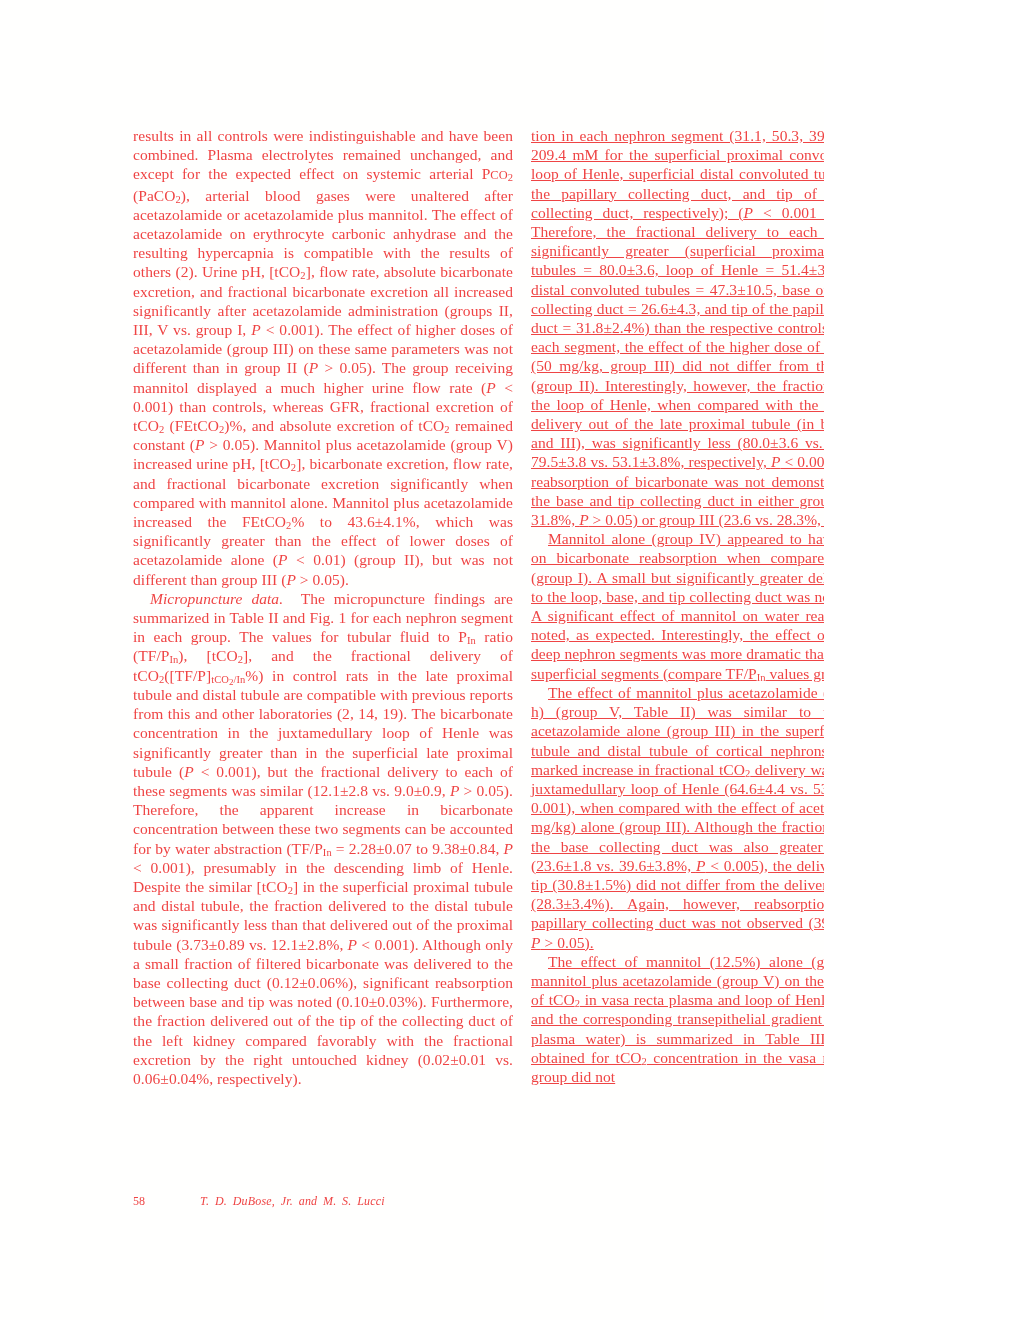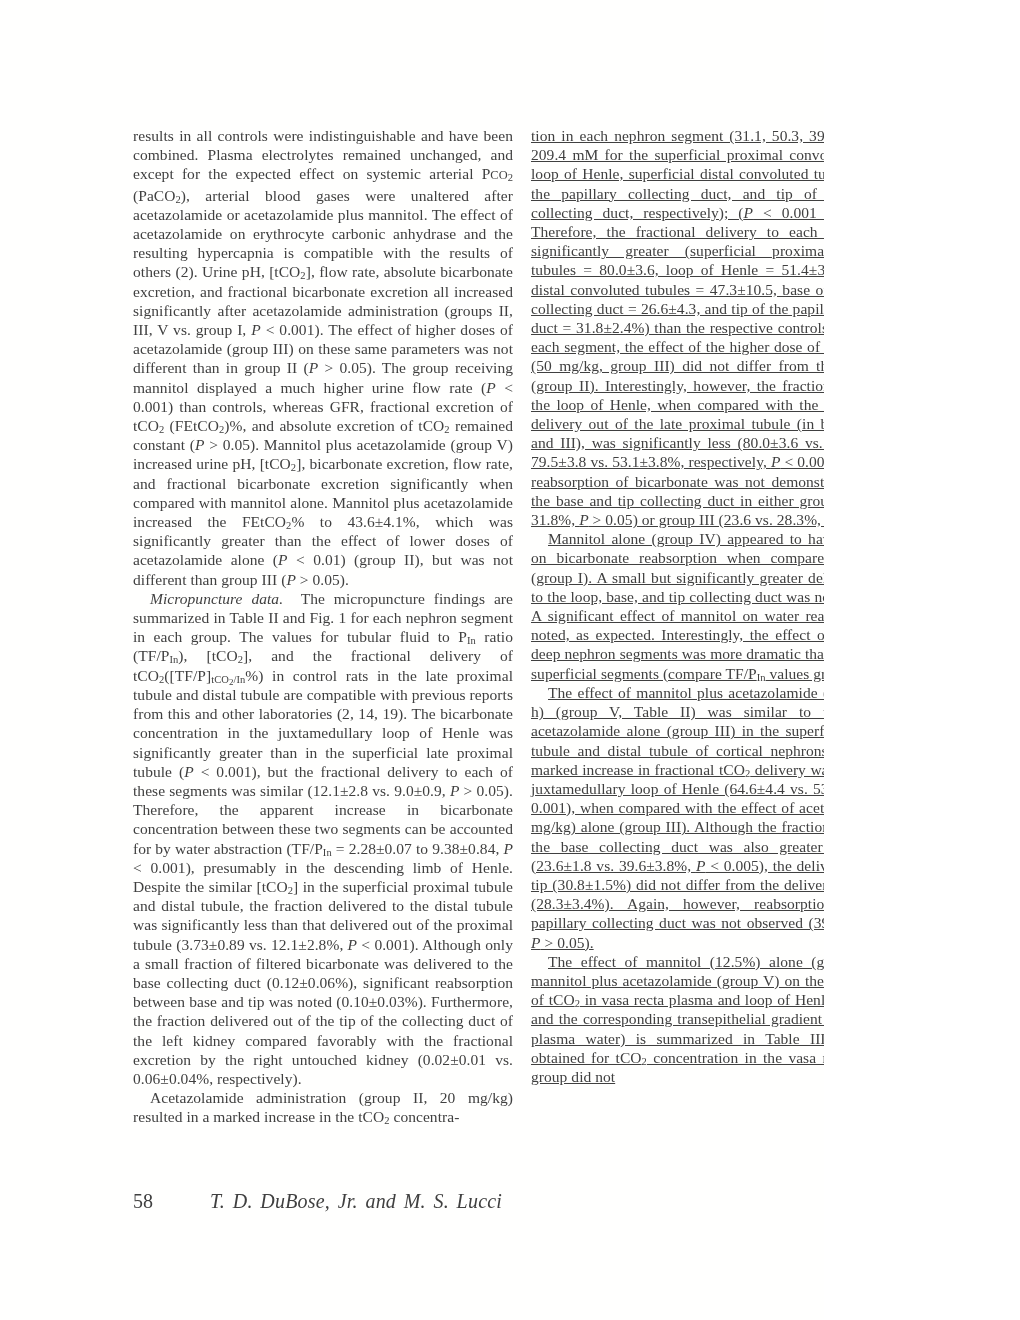--- a/index.html
+++ b/index.html
@@ -5,21 +5,21 @@
   html, body {
     margin: 0;
     padding: 0;
     background: #ffffff;
   }
   .page {
     position: relative;
     width: 824px;
     height: 1320px;
     background: #fffffe;
-    color: #404040;
+    color: #ef4444;
     font-family: "Liberation Serif", "DejaVu Serif", serif;
     overflow: hidden;
   }
   .columns {
     position: absolute;
     left: 133px;
     top: 126px;
     display: flex;
     gap: 18px;
   }
@@ -38,21 +38,21 @@
     line-height: 0;
     vertical-align: -0.22em;
   }
   sub sub { font-size: 85%; }
   small { font-size: 80%; }
   .page-footer {
     position: absolute;
     left: 133px;
     top: 1191px;
     width: 780px;
-    font-size: 20px;
+    font-size: 12px;
     line-height: 20px;
     white-space: nowrap;
   }
   .page-number {
     display: inline-block;
   }
   .running-authors {
     font-style: italic;
     margin-left: 52px;
     word-spacing: 2.5px;
@@ -62,21 +62,20 @@
 </head>
 <body>
 
 <div class="page">
 
   <main class="columns">
 
     <section class="col col-left">
       <p class="para">results in all controls were indistinguishable and have been combined. Plasma electrolytes remained unchanged, and except for the expected effect on systemic arterial P<small>CO</small><sub>2</sub> (PaCO<sub>2</sub>), arterial blood gases were unaltered after acetazolamide or acetazolamide plus mannitol. The effect of acetazolamide on erythrocyte carbonic anhydrase and the resulting hypercapnia is compatible with the results of others (2). Urine pH, [tCO<sub>2</sub>], flow rate, absolute bicarbonate excretion, and fractional bicarbonate excretion all increased significantly after acetazolamide administration (groups II, III, V vs. group I, <i>P</i> &lt; 0.001). The effect of higher doses of acetazolamide (group III) on these same parameters was not different than in group II (<i>P</i> &gt; 0.05). The group receiving mannitol displayed a much higher urine flow rate (<i>P</i> &lt; 0.001) than controls, whereas GFR, fractional excretion of tCO<sub>2</sub> (FEtCO<sub>2</sub>)%, and absolute excretion of tCO<sub>2</sub> remained constant (<i>P</i> &gt; 0.05). Mannitol plus acetazolamide (group V) increased urine pH, [tCO<sub>2</sub>], bicarbonate excretion, flow rate, and fractional bicarbonate excretion significantly when compared with mannitol alone. Mannitol plus acetazolamide increased the FEtCO<sub>2</sub>% to 43.6±4.1%, which was significantly greater than the effect of lower doses of acetazolamide alone (<i>P</i> &lt; 0.01) (group II), but was not different than group III (<i>P</i> &gt; 0.05).</p>
       <p class="para indent"><i>Micropuncture data.</i>&nbsp; The micropuncture findings are summarized in Table II and Fig. 1 for each nephron segment in each group. The values for tubular fluid to P<sub>In</sub> ratio (TF/P<sub>In</sub>), [tCO<sub>2</sub>], and the fractional delivery of tCO<sub>2</sub>([TF/P]<sub>tCO<sub>2</sub>/In</sub>%) in control rats in the late proximal tubule and distal tubule are compatible with previous reports from this and other laboratories (2, 14, 19). The bicarbonate concentration in the juxtamedullary loop of Henle was significantly greater than in the superficial late proximal tubule (<i>P</i> &lt; 0.001), but the fractional delivery to each of these segments was similar (12.1±2.8 vs. 9.0±0.9, <i>P</i> &gt; 0.05). Therefore, the apparent increase in bicarbonate concentration between these two segments can be accounted for by water abstraction (TF/P<sub>In</sub> = 2.28±0.07 to 9.38±0.84, <i>P</i> &lt; 0.001), presumably in the descending limb of Henle. Despite the similar [tCO<sub>2</sub>] in the superficial proximal tubule and distal tubule, the fraction delivered to the distal tubule was significantly less than that delivered out of the proximal tubule (3.73±0.89 vs. 12.1±2.8%, <i>P</i> &lt; 0.001). Although only a small fraction of filtered bicarbonate was delivered to the base collecting duct (0.12±0.06%), significant reabsorption between base and tip was noted (0.10±0.03%). Furthermore, the fraction delivered out of the tip of the collecting duct of the left kidney compared favorably with the fractional excretion by the right untouched kidney (0.02±0.01 vs. 0.06±0.04%, respectively).</p>
-      <p class="para indent">Acetazolamide administration (group II, 20 mg/kg) resulted in a marked increase in the tCO<sub>2</sub> concentra-</p>
     </section>
 
     <section class="col col-right">
       <p class="para">tion in each nephron segment (31.1, 50.3, 39.5, 178.3, and 209.4 mM for the superficial proximal convoluted tubules, loop of Henle, superficial distal convoluted tubules, base of the papillary collecting duct, and tip of the papillary collecting duct, respectively); (<i>P</i> &lt; 0.001 vs. controls). Therefore, the fractional delivery to each segment was significantly greater (superficial proximal convoluted tubules = 80.0±3.6, loop of Henle = 51.4±3.5, superficial distal convoluted tubules = 47.3±10.5, base of the papillary collecting duct = 26.6±4.3, and tip of the papillary collecting duct = 31.8±2.4%) than the respective controls. However, in each segment, the effect of the higher dose of acetazolamide (50 mg/kg, group III) did not differ from the lower dose (group II). Interestingly, however, the fraction delivered to the loop of Henle, when compared with the corresponding delivery out of the late proximal tubule (in both groups II and III), was significantly less (80.0±3.6 vs. 51.4±3.5 and 79.5±3.8 vs. 53.1±3.8%, respectively, <i>P</i> &lt; 0.001). Significant reabsorption of bicarbonate was not demonstrated between the base and tip collecting duct in either group II (26.6 vs. 31.8%, <i>P</i> &gt; 0.05) or group III (23.6 vs. 28.3%, <i>P</i> &gt; 0.05).</p>
       <p class="para indent">Mannitol alone (group IV) appeared to have little effect on bicarbonate reabsorption when compared to controls (group I). A small but significantly greater delivery of tCO<sub>2</sub> to the loop, base, and tip collecting duct was noted, however. A significant effect of mannitol on water reabsorption was noted, as expected. Interestingly, the effect of mannitol on deep nephron segments was more dramatic than the effect on superficial segments (compare TF/P<sub>In</sub> values group I vs. IV).</p>
       <p class="para indent">The effect of mannitol plus acetazolamide (50 mg/kg per h) (group V, Table II) was similar to the effect of acetazolamide alone (group III) in the superficial proximal tubule and distal tubule of cortical nephrons. However, a marked increase in fractional tCO<sub>2</sub> delivery was noted in the juxtamedullary loop of Henle (64.6±4.4 vs. 53.1±3.8%, <i>P</i> &lt; 0.001), when compared with the effect of acetazolamide (50 mg/kg) alone (group III). Although the fractional delivery to the base collecting duct was also greater in group V (23.6±1.8 vs. 39.6±3.8%, <i>P</i> &lt; 0.005), the delivery out of the tip (30.8±1.5%) did not differ from the delivery in group III (28.3±3.4%). Again, however, reabsorption along the papillary collecting duct was not observed (39.6 vs. 30.8%, <i>P</i> &gt; 0.05).</p>
       <p class="para indent">The effect of mannitol (12.5%) alone (group IV) and mannitol plus acetazolamide (group V) on the concentration of tCO<sub>2</sub> in vasa recta plasma and loop of Henle tubule fluid, and the corresponding transepithelial gradient (corrected for plasma water) is summarized in Table III. The values obtained for tCO<sub>2</sub> concentration in the vasa recta of either group did not</p>
     </section>
 
   </main>

